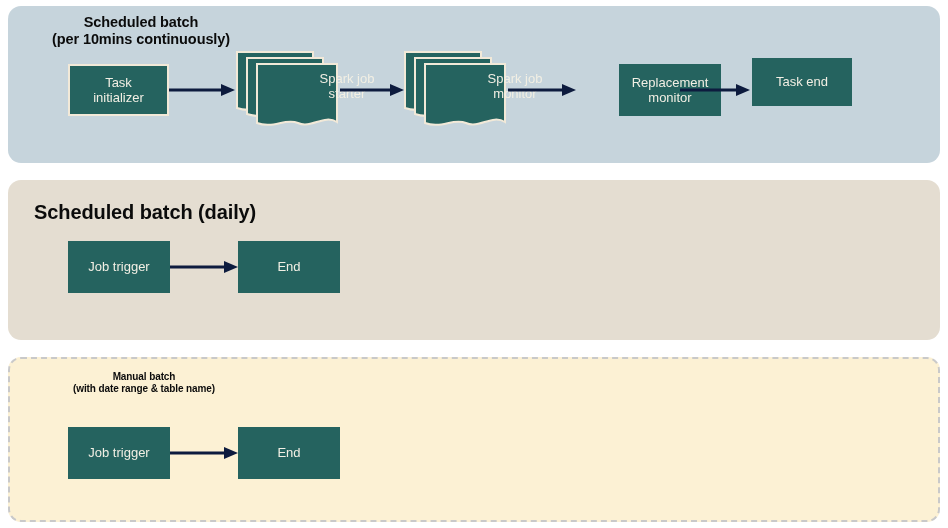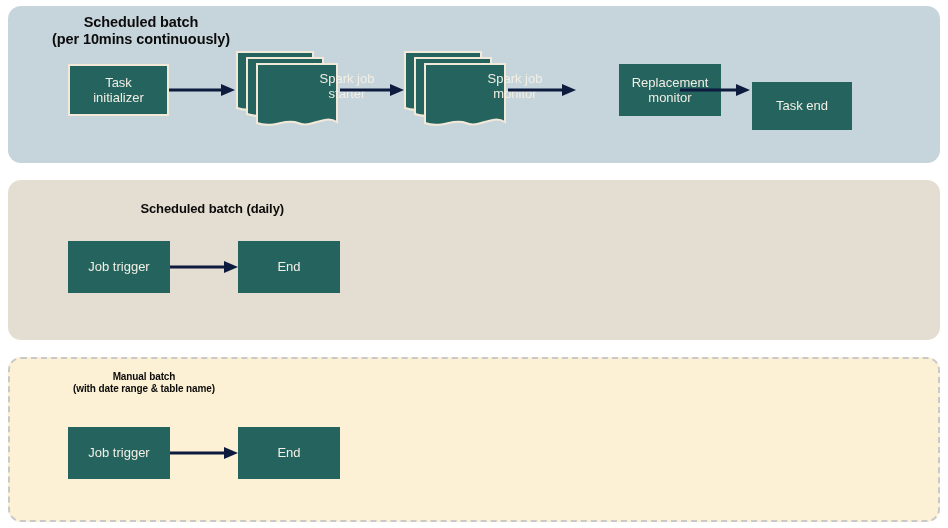--- a/index.html
+++ b/index.html
@@ -104,25 +104,25 @@
   <div class="node" style="left:578px;top:64px;width:102px;height:52px;margin-left:41px;">Replacement
 monitor</div>
 
   <div class="arrow" style="left:680px;top:83px;">
     <svg width="74" height="14" viewBox="0 0 74 14">
       <line x1="0" y1="7" x2="59" y2="7" stroke="#0d1b3e" stroke-width="3"></line>
       <path d="M56 1 L70 7 L56 13 Z" fill="#0d1b3e"></path>
     </svg>
   </div>
 
-  <div class="node" style="left:752px;top:82px;width:100px;height:48px;">Task end</div>
+  <div class="node" style="left:752px;top:58px;width:100px;height:48px;">Task end</div>
 
   <div class="section rounded" style="left:8px;top:180px;width:932px;height:160px;background:#e4ddd1;"></div>
 
-  <div class="sec-title" style="left:34px;top:201px;width:250px;font-size:13px;text-align:right;">Scheduled batch (daily)</div>
+  <div class="sec-title" style="left:34px;top:201px;width:250px;font-size:20px;text-align:left;">Scheduled batch (daily)</div>
 
   <div class="node" style="left:68px;top:241px;width:102px;height:52px;">Job trigger</div>
 
   <div class="arrow" style="left:170px;top:260px;">
     <svg width="72" height="14" viewBox="0 0 72 14">
       <line x1="0" y1="7" x2="57" y2="7" stroke="#0d1b3e" stroke-width="3"></line>
       <path d="M54 1 L68 7 L54 13 Z" fill="#0d1b3e"></path>
     </svg>
   </div>
 

